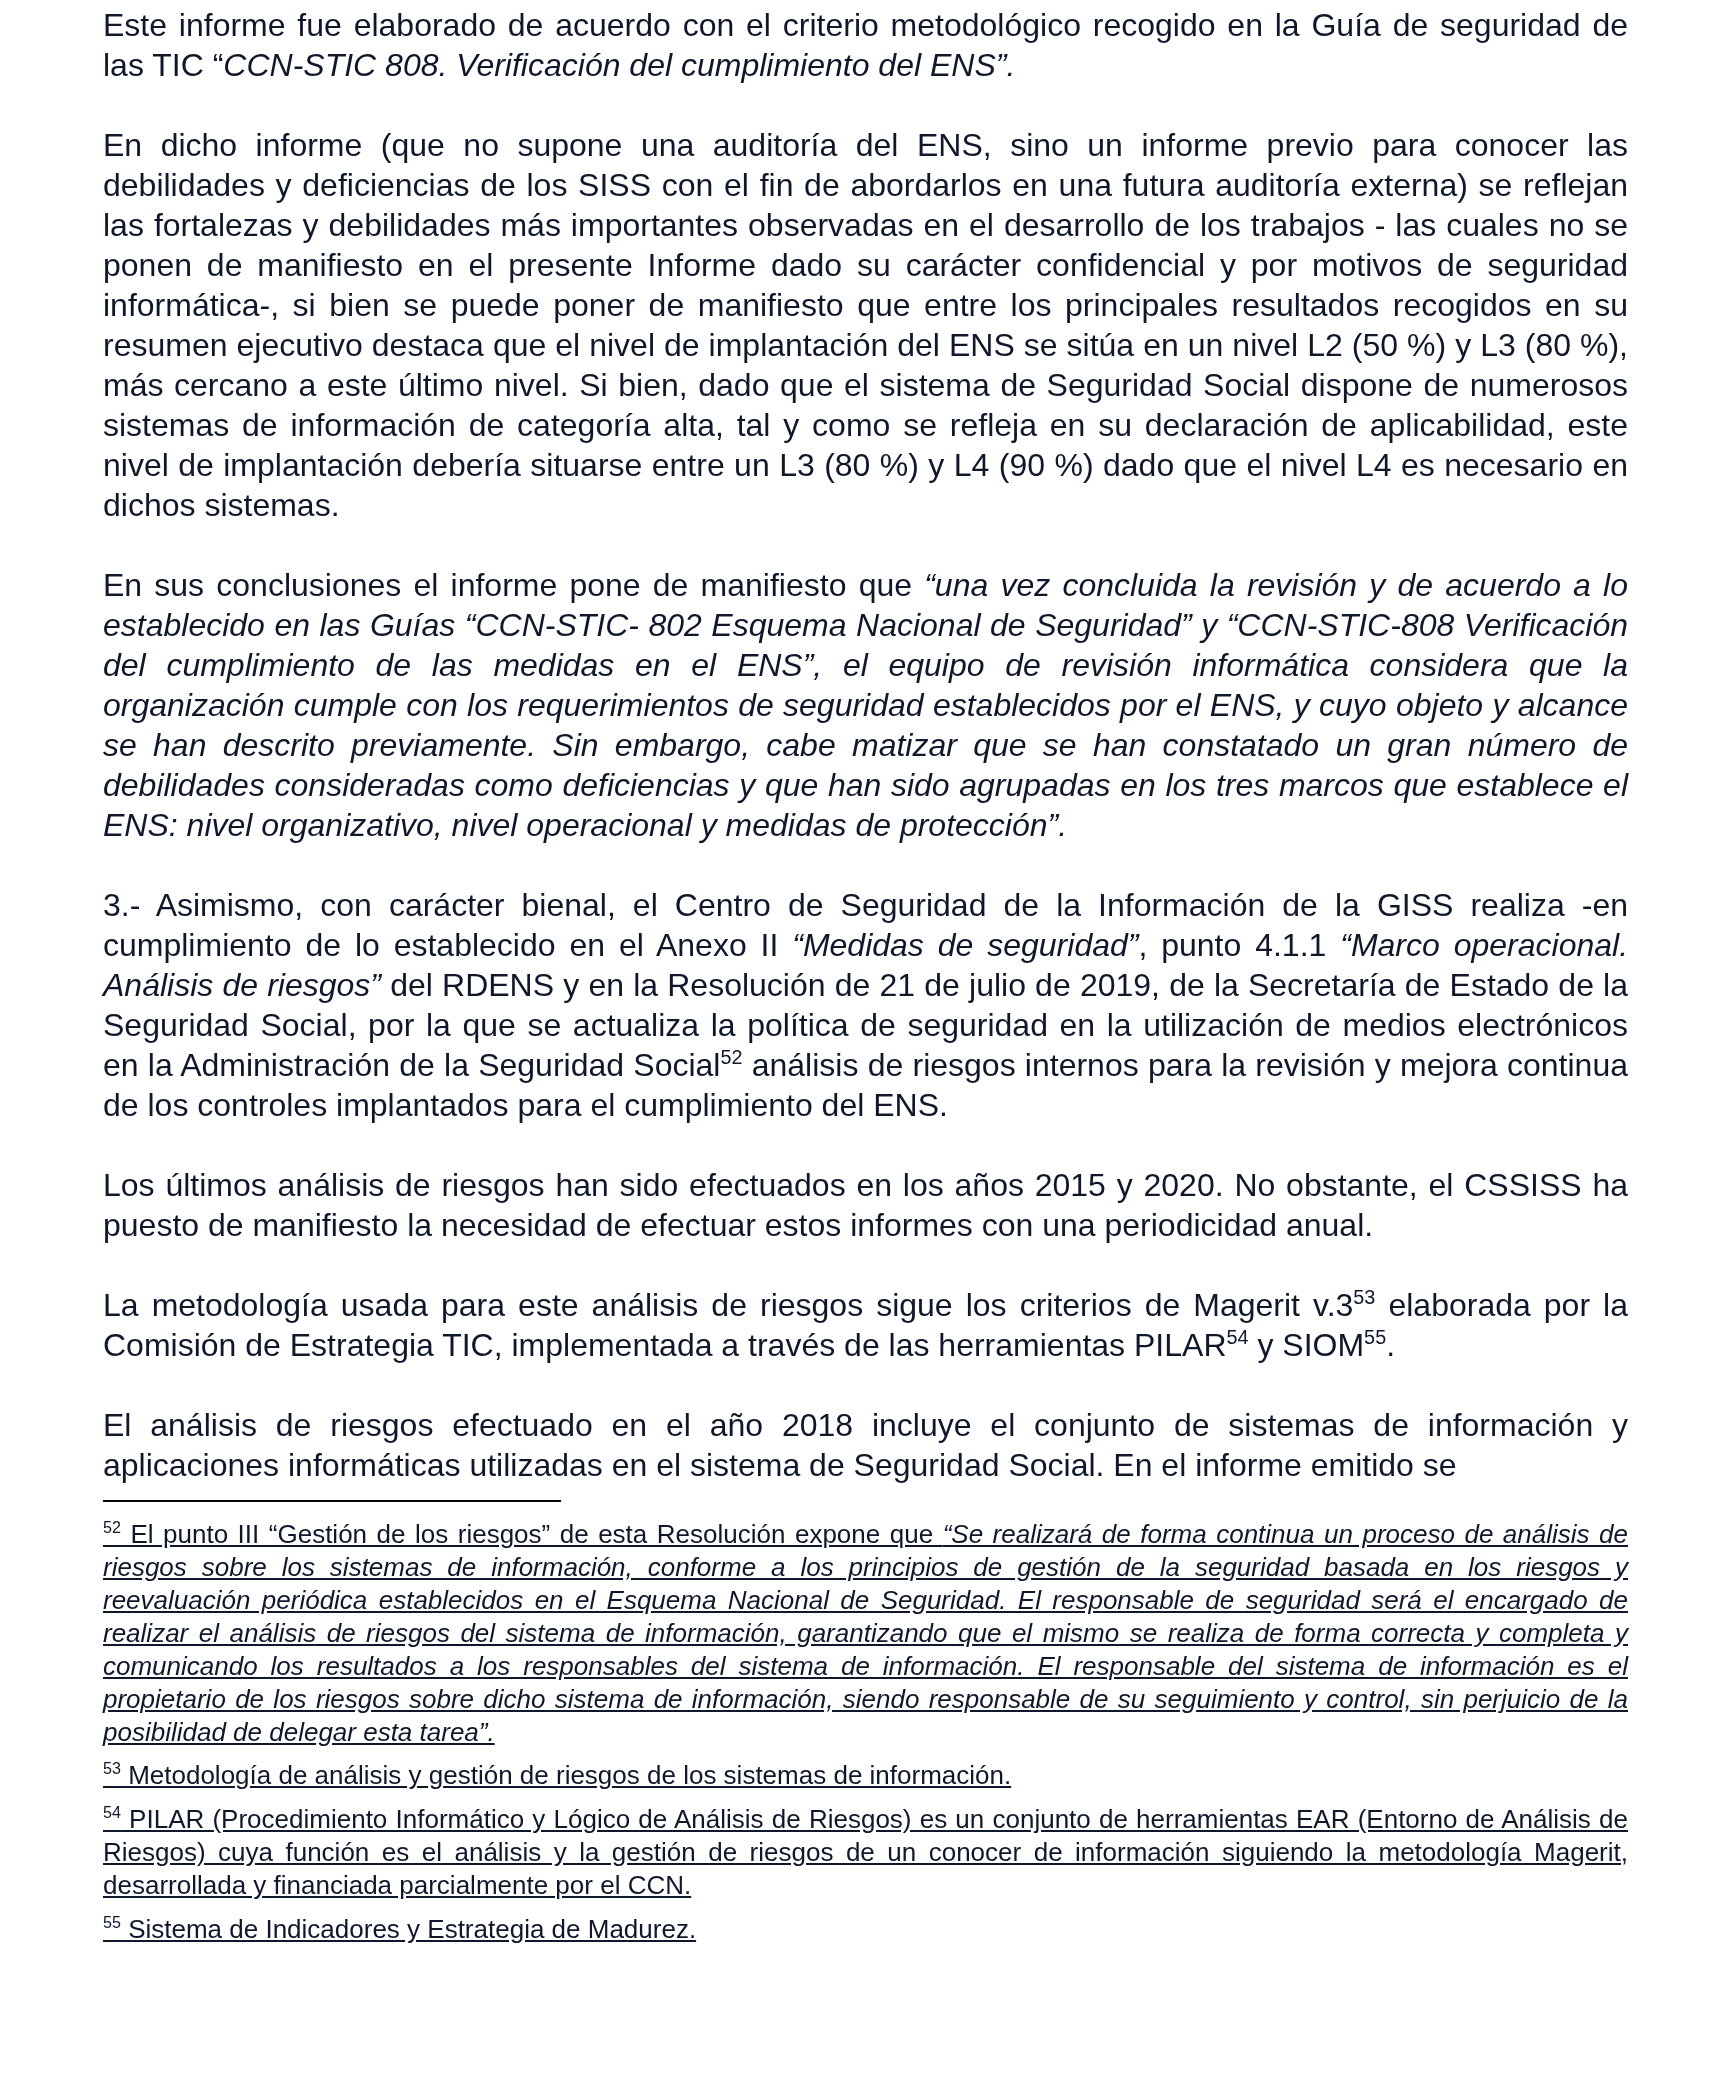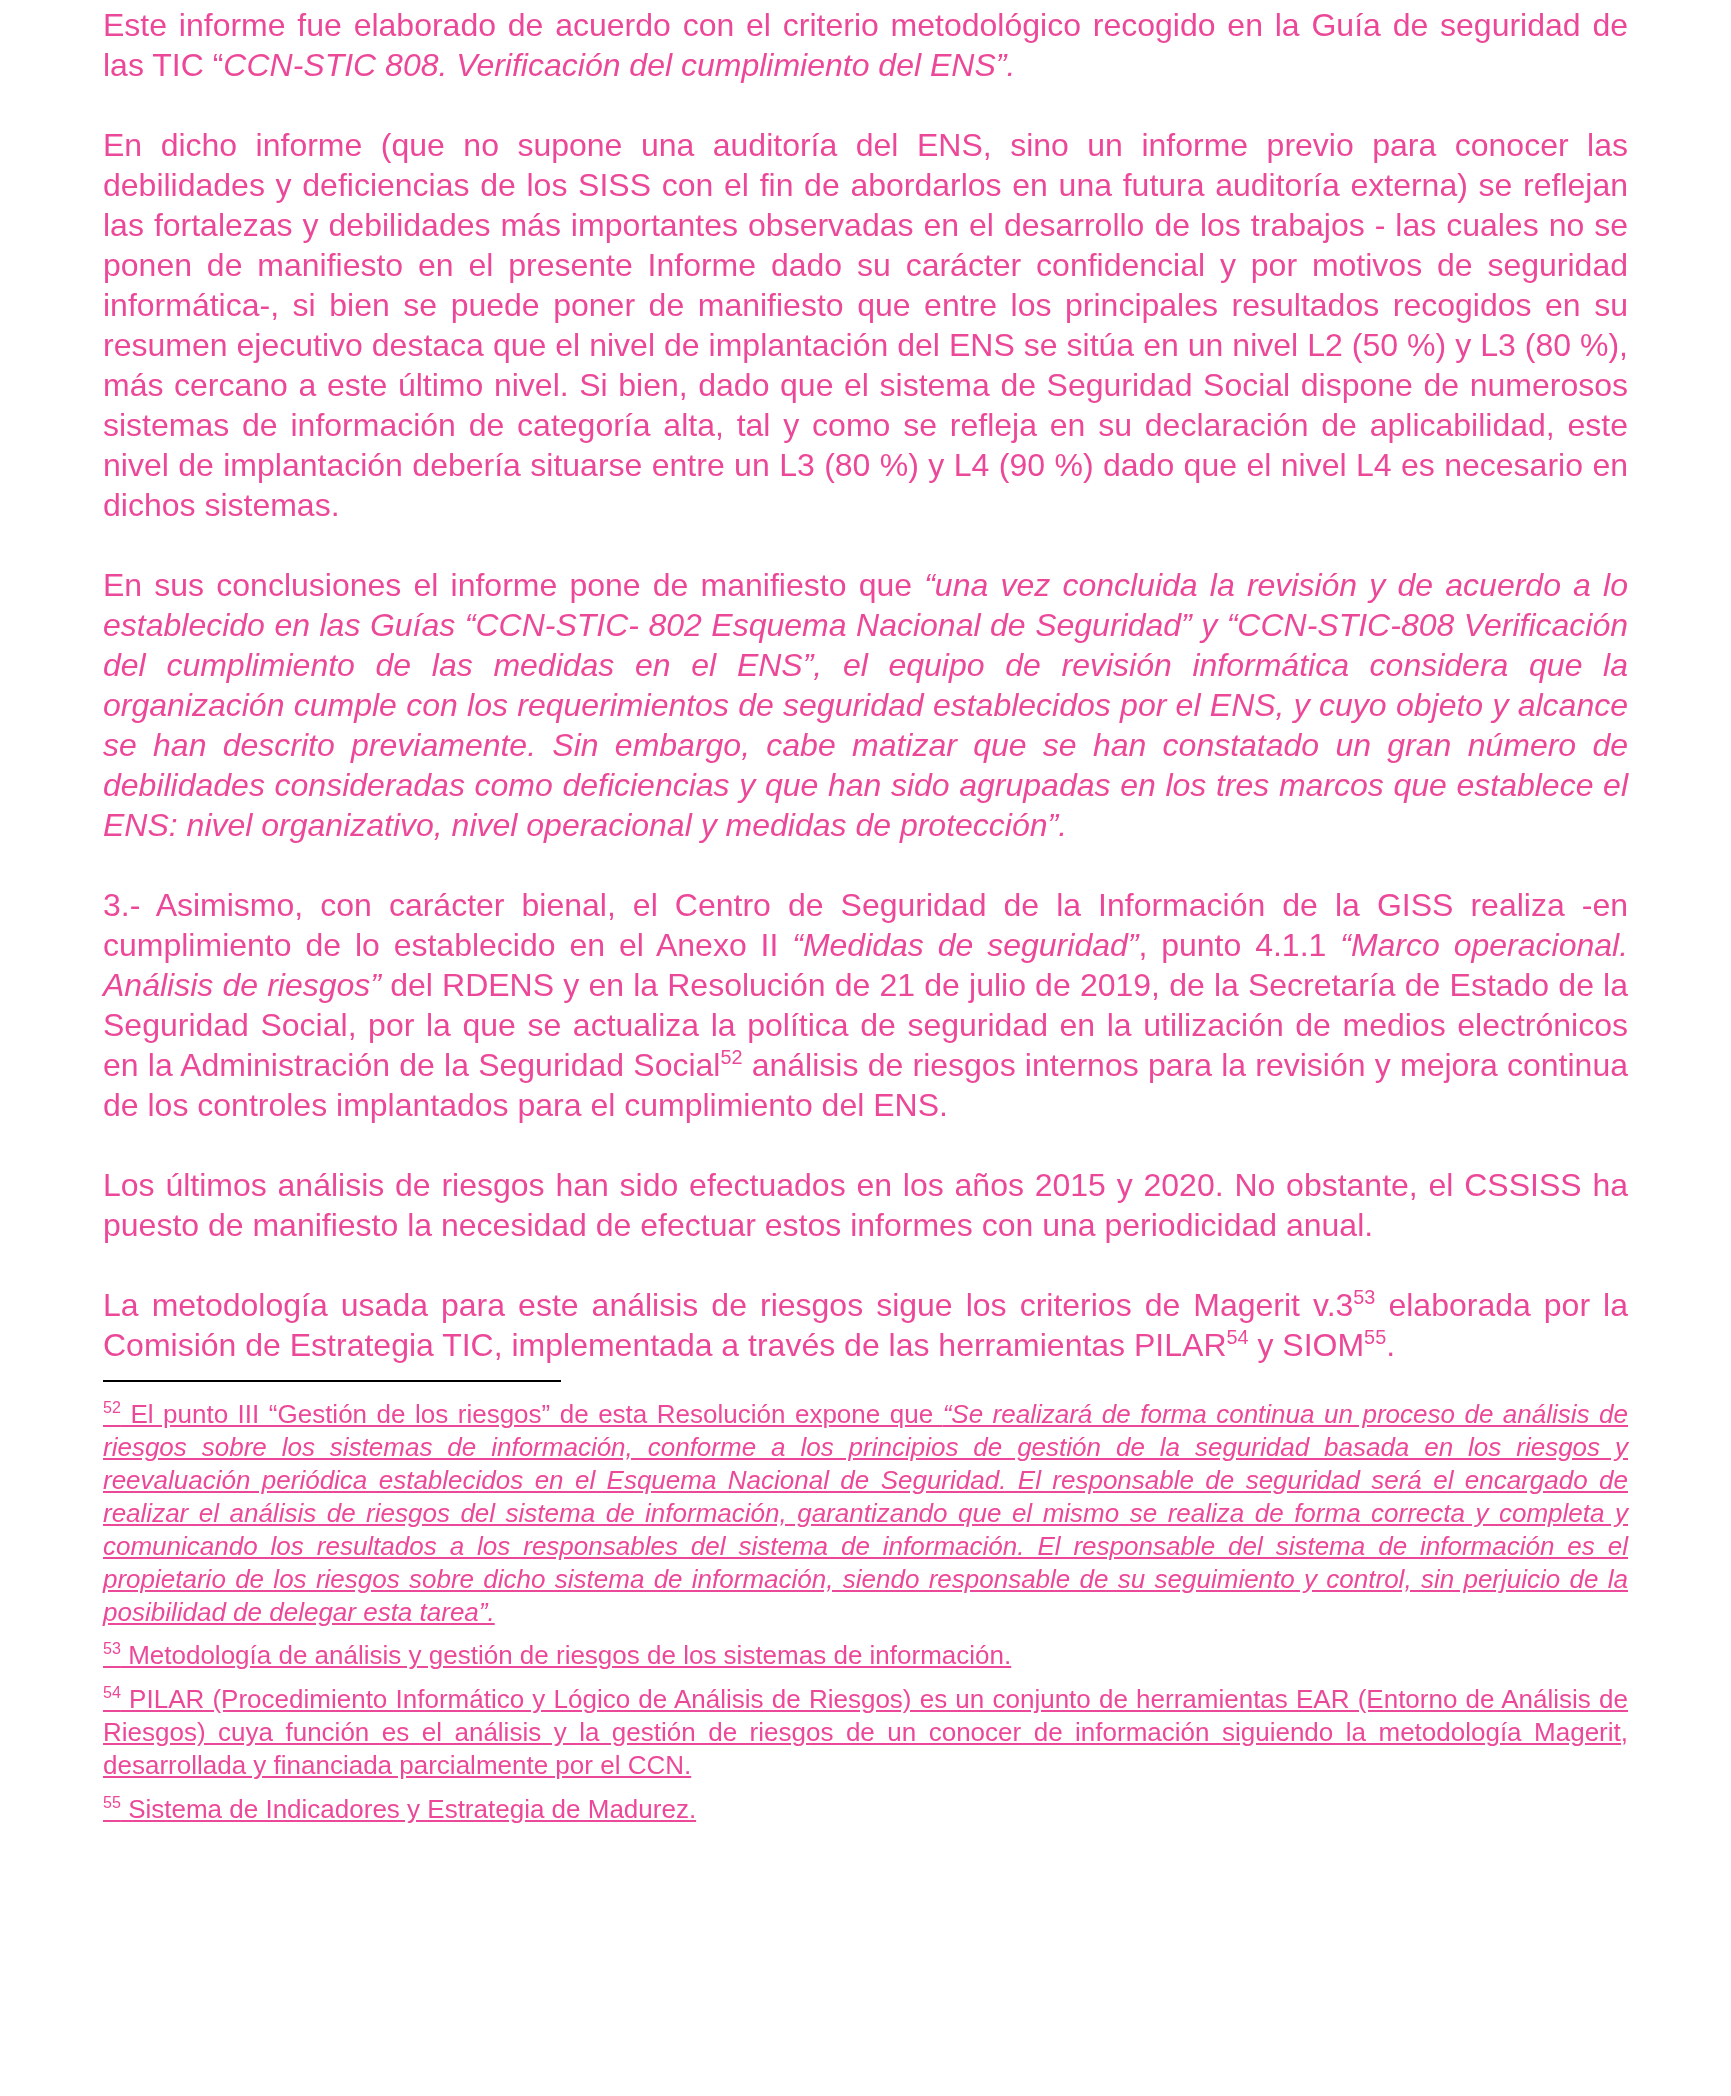--- a/index.html
+++ b/index.html
@@ -2,21 +2,21 @@
 <html style="font-size:13px"><head>
 <meta charset="utf-8">
 <style>
   * { margin: 0; padding: 0; box-sizing: border-box; }
   html, body { background: #ffffff; }
   .page {
     position: relative;
     width: 1731px;
     height: 2097px;
     background: #ffffff;
-    color: #ec4899;
+    color: #0f172a;
     font-family: "Liberation Sans", sans-serif;
     padding: 4.9px 103px 0 103px;
     overflow: hidden;
   }
   .body-text p.para {
     font-size: 32px;
     line-height: 40px;
     text-align: justify;
     margin-bottom: 40px;
   }
@@ -48,20 +48,21 @@
 
 <div class="page">
 
   <div class="body-text">
     <p class="para"><span>Este informe fue elaborado de acuerdo con el criterio metodológico recogido en la Guía de seguridad de las TIC “</span><span class="it">CCN-STIC 808. Verificación del cumplimiento del ENS”.</span></p>
     <p class="para"><span>En dicho informe (que no supone una auditoría del ENS, sino un informe previo para conocer las debilidades y deficiencias de los SISS con el fin de abordarlos en una futura auditoría externa) se reflejan las fortalezas y debilidades más importantes observadas en el desarrollo de los trabajos - las cuales no se ponen de manifiesto en el presente Informe dado su carácter confidencial y por motivos de seguridad informática-, si bien se puede poner de manifiesto que entre los principales resultados recogidos en su resumen ejecutivo destaca que el nivel de implantación del ENS se sitúa en un nivel L2 (50 %) y L3 (80 %), más cercano a este último nivel. Si bien, dado que el sistema de Seguridad Social dispone de numerosos sistemas de información de categoría alta, tal y como se refleja en su declaración de aplicabilidad, este nivel de implantación debería situarse entre un L3 (80 %) y L4 (90 %) dado que el nivel L4 es necesario en dichos sistemas.</span></p>
     <p class="para"><span>En sus conclusiones el informe pone de manifiesto que </span><span class="it">“una vez concluida la revisión y de acuerdo a lo establecido en las Guías “CCN-STIC- 802 Esquema Nacional de Seguridad” y “CCN-STIC-808 Verificación del cumplimiento de las medidas en el ENS”, el equipo de revisión informática considera que la organización cumple con los requerimientos de seguridad establecidos por el ENS, y cuyo objeto y alcance se han descrito previamente. Sin embargo, cabe matizar que se han constatado un gran número de debilidades consideradas como deficiencias y que han sido agrupadas en los tres marcos que establece el ENS: nivel organizativo, nivel operacional y medidas de protección”.</span></p>
     <p class="para"><span>3.- Asimismo, con carácter bienal, el Centro de Seguridad de la Información de la GISS realiza -en cumplimiento de lo establecido en el Anexo II </span><span class="it">“Medidas de seguridad”</span><span>, punto 4.1.1 </span><span class="it">“Marco operacional. Análisis de riesgos”</span><span> del RDENS y en la Resolución de 21 de julio de 2019, de la Secretaría de Estado de la Seguridad Social, por la que se actualiza la política de seguridad en la utilización de medios electrónicos en la Administración de la Seguridad Social</span><sup>52</sup><span> análisis de riesgos internos para la revisión y mejora continua de los controles implantados para el cumplimiento del ENS.</span></p>
     <p class="para"><span>Los últimos análisis de riesgos han sido efectuados en los años 2015 y 2020. No obstante, el CSSISS ha puesto de manifiesto la necesidad de efectuar estos informes con una periodicidad anual.</span></p>
     <p class="para"><span>La metodología usada para este análisis de riesgos sigue los criterios de Magerit v.3</span><sup>53</sup><span> elaborada por la Comisión de Estrategia TIC, implementada a través de las herramientas PILAR</span><sup>54</sup><span> y SIOM</span><sup>55</sup><span>.</span></p>
+    <p class="para"><span>El análisis de riesgos efectuado en el año 2018 incluye el conjunto de sistemas de información y aplicaciones informáticas utilizadas en el sistema de Seguridad Social. En el informe emitido se</span></p>
   </div>
 
   <hr class="footnote-sep">
 
   <div class="footnotes">
     <p class="footnote"><sup>52</sup><span> El punto III “Gestión de los riesgos” de esta Resolución expone que </span><span class="it">“Se realizará de forma continua un proceso de análisis de riesgos sobre los sistemas de información, conforme a los principios de gestión de la seguridad basada en los riesgos y reevaluación periódica establecidos en el Esquema Nacional de Seguridad. El responsable de seguridad será el encargado de realizar el análisis de riesgos del sistema de información, garantizando que el mismo se realiza de forma correcta y completa y comunicando los resultados a los responsables del sistema de información. El responsable del sistema de información es el propietario de los riesgos sobre dicho sistema de información, siendo responsable de su seguimiento y control, sin perjuicio de la posibilidad de delegar esta tarea”.</span></p>
     <p class="footnote"><sup>53</sup><span> Metodología de análisis y gestión de riesgos de los sistemas de información.</span></p>
     <p class="footnote"><sup>54</sup><span> PILAR (Procedimiento Informático y Lógico de Análisis de Riesgos) es un conjunto de herramientas EAR (Entorno de Análisis de Riesgos) cuya función es el análisis y la gestión de riesgos de un conocer de información siguiendo la metodología Magerit, desarrollada y financiada parcialmente por el CCN.</span></p>
     <p class="footnote"><sup>55</sup><span> Sistema de Indicadores y Estrategia de Madurez.</span></p>
   </div>

